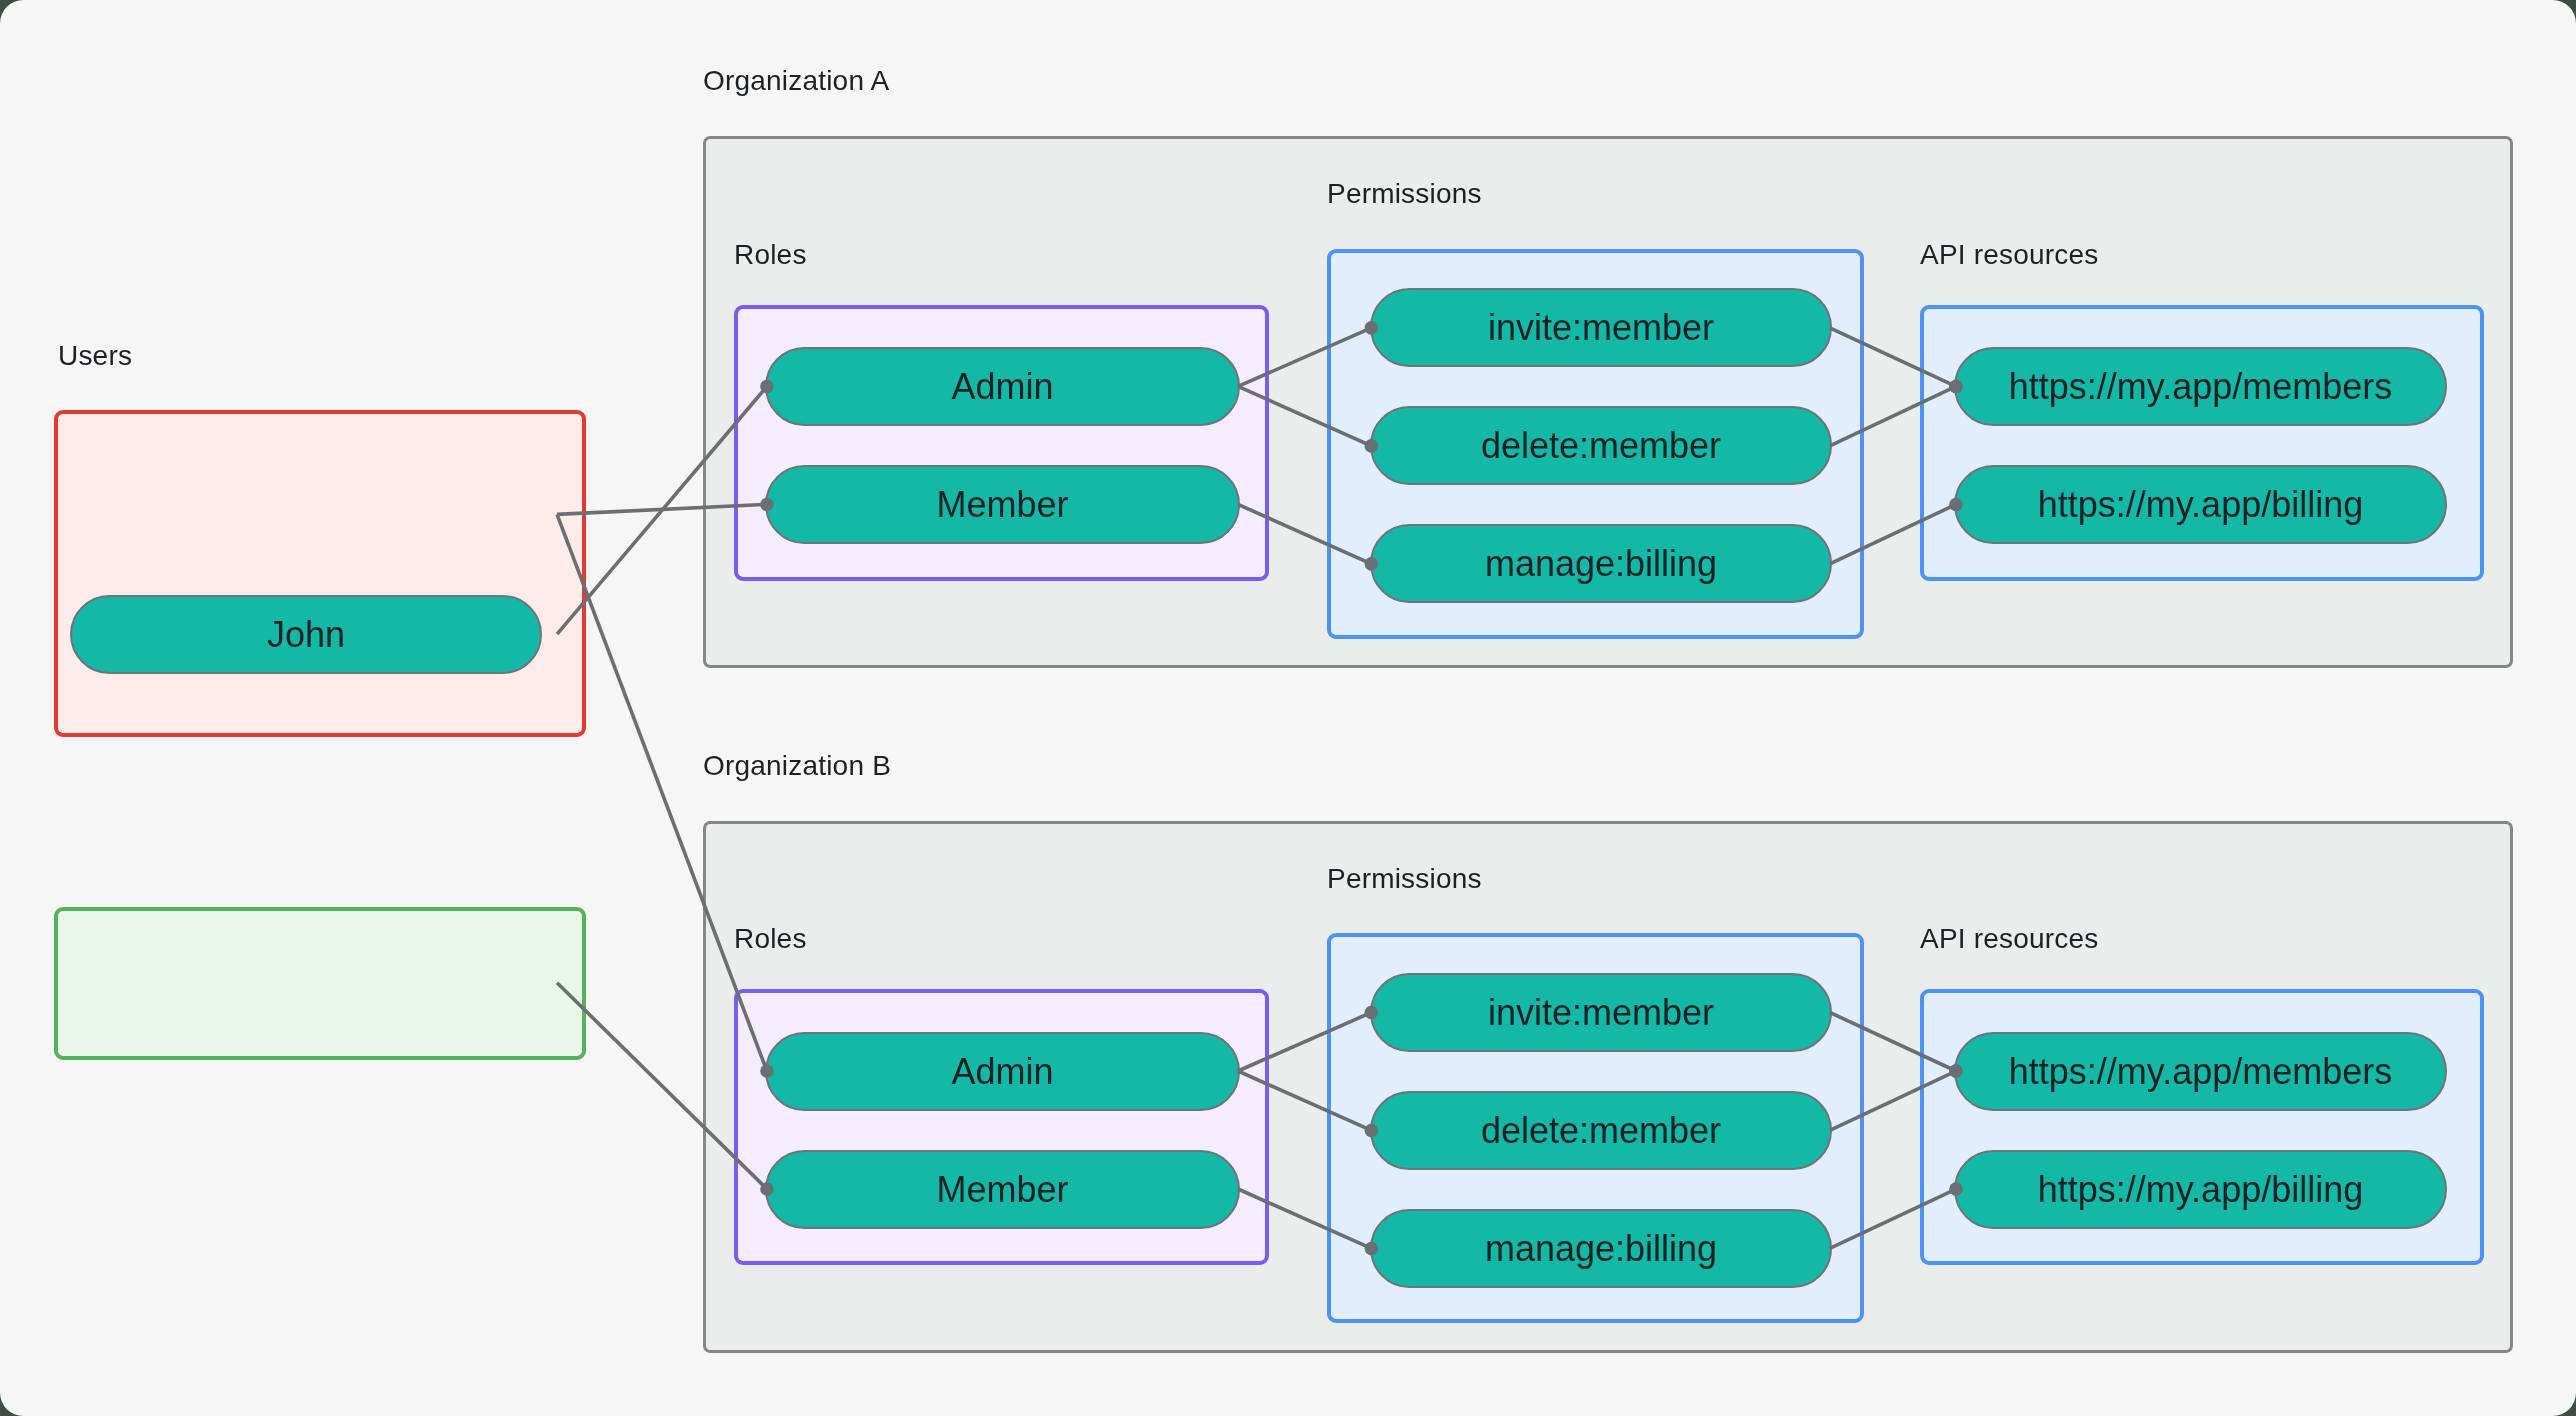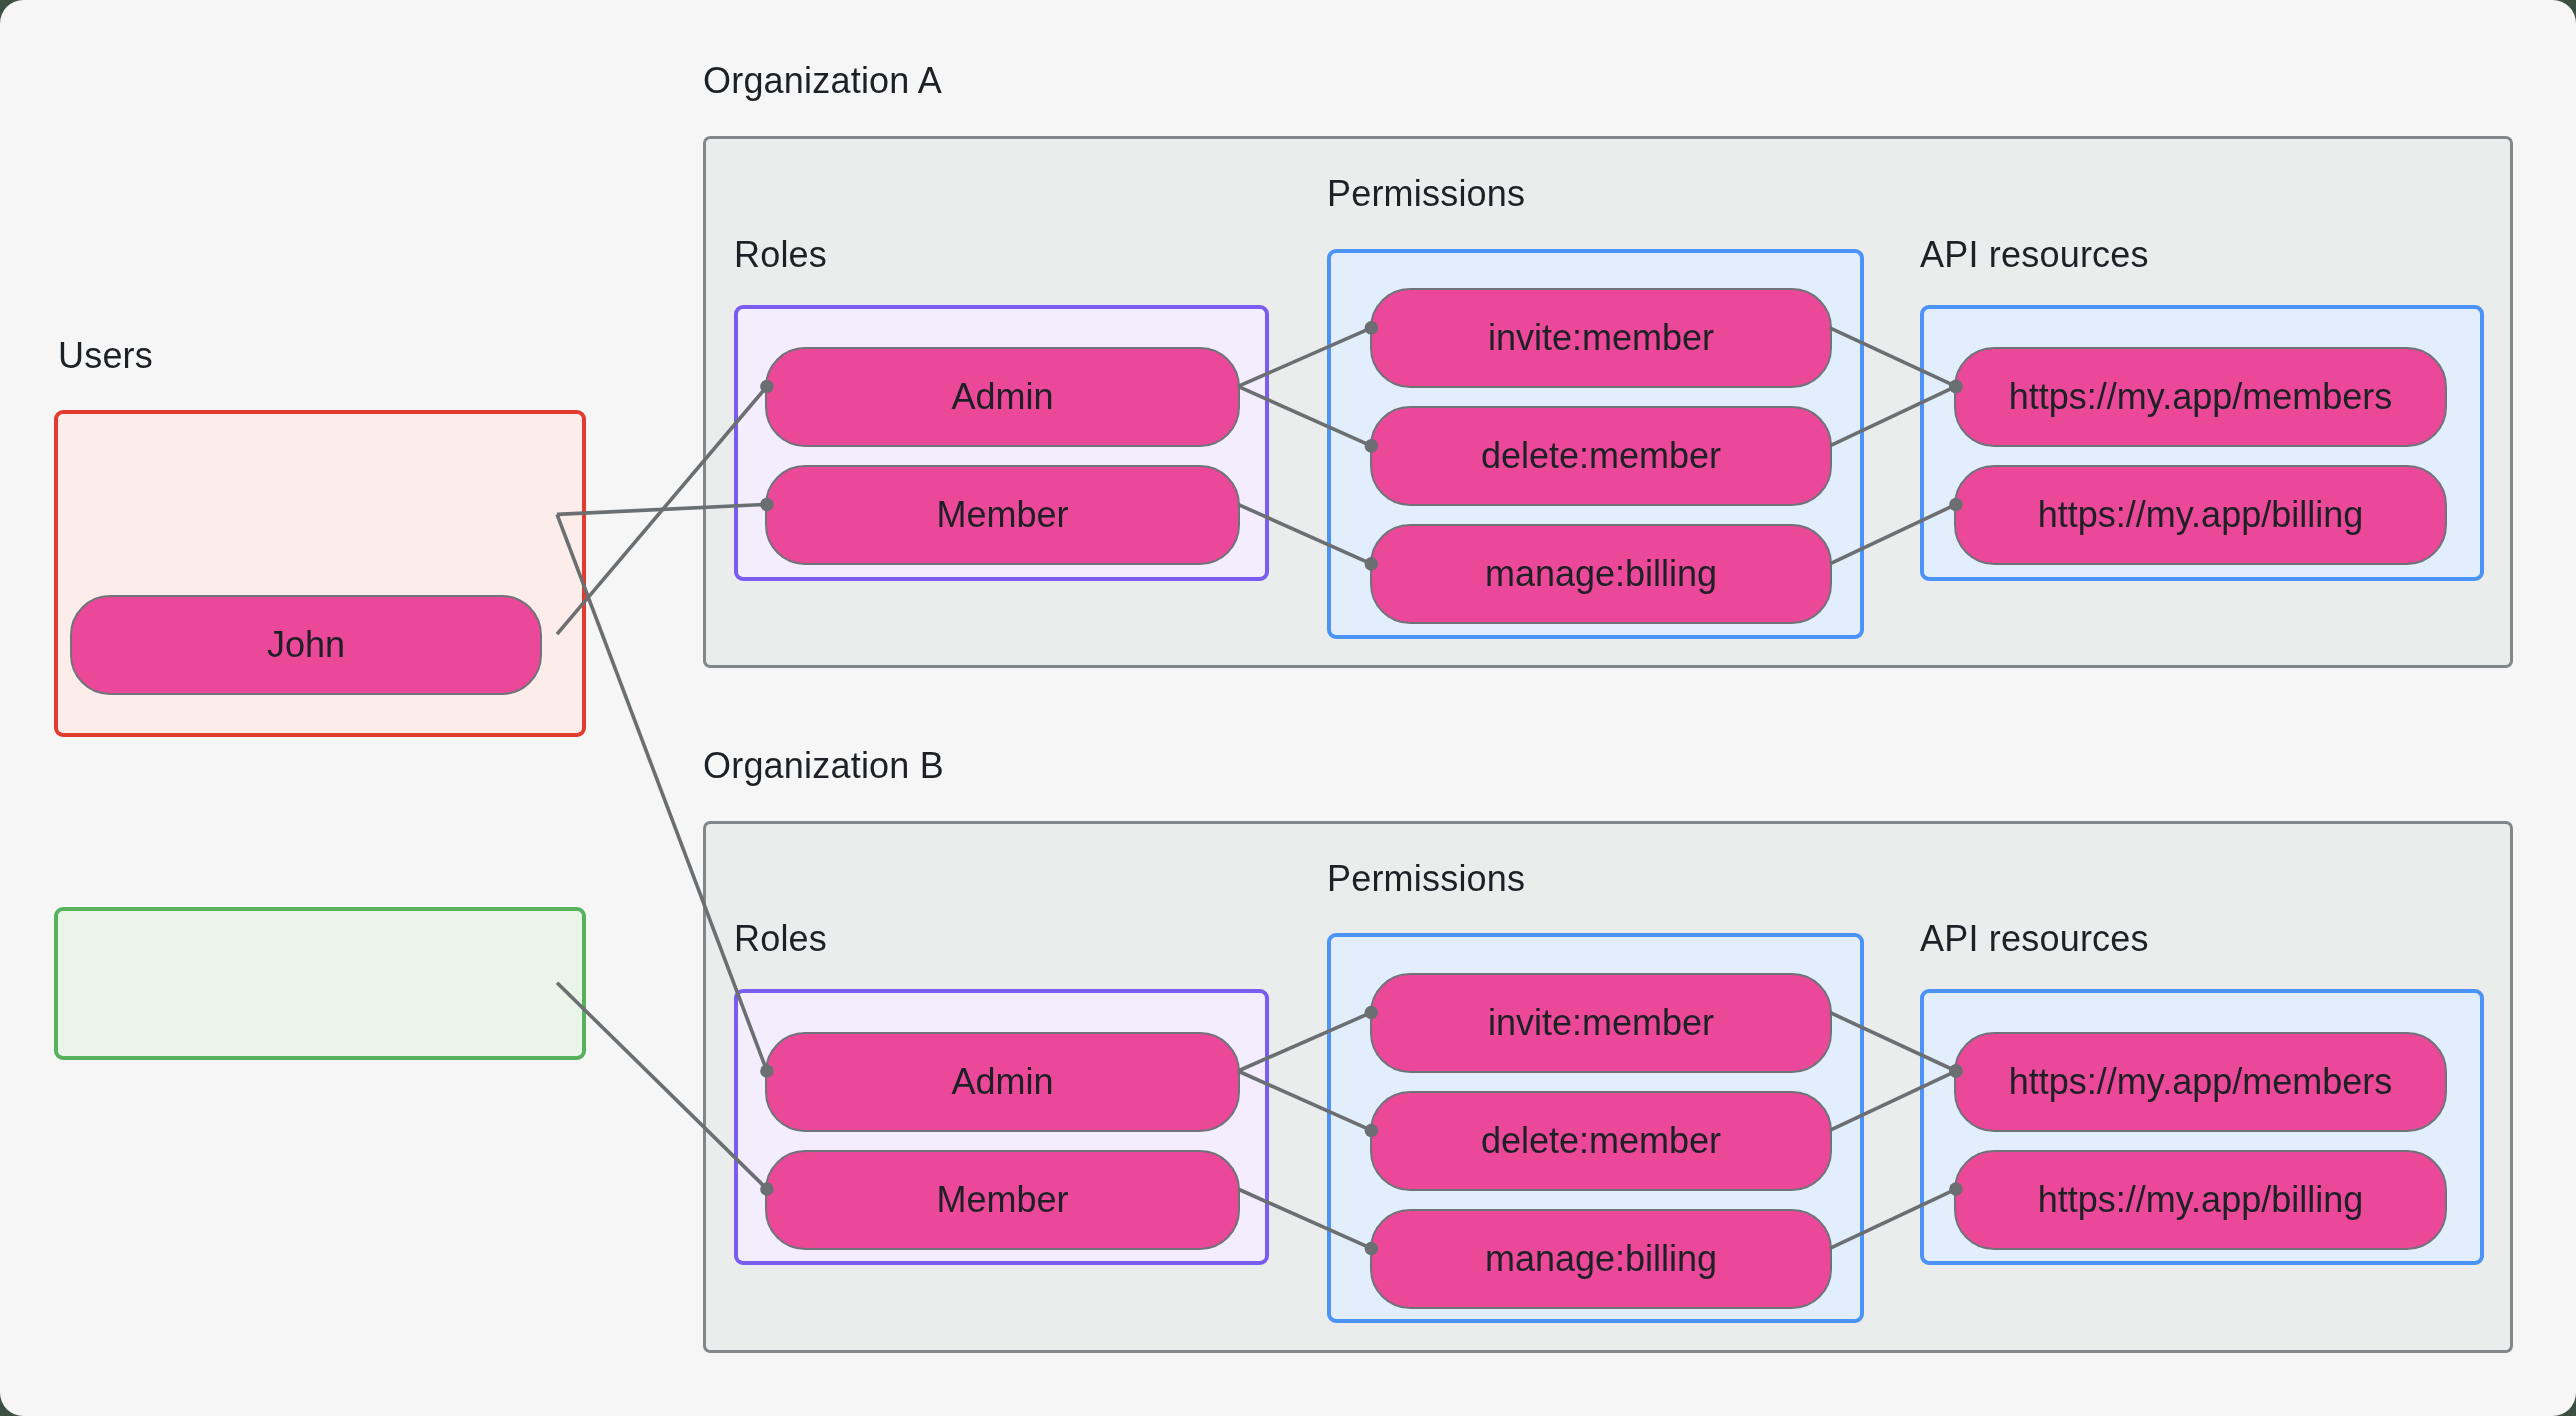--- a/index.html
+++ b/index.html
@@ -10,35 +10,35 @@
   }
   .stage{position:relative;width:2576px;height:1416px;}
   .page{
     position:absolute;inset:0;
     background:#f5f6f5;
     border-radius:23.4px;
     overflow:hidden;
   }
   .group-label{
     position:absolute;
-    font-size:36px;line-height:47px;
+    font-size:28px;line-height:47px;
     color:#1d2125;
     white-space:nowrap;
     letter-spacing:0.2px;
   }
   .box{position:absolute;box-sizing:border-box;}
   .users-box{background:#fcecea;border:4.5px solid #e23b30;border-radius:9px;}
   .m2m-box{background:#e9f5e9;border:4.5px solid #57b25c;border-radius:9px;}
   .org-box{background:#ebedec;border:3.6px solid #84878a;border-radius:7.2px;}
   .roles-box{background:#f3edfd;border:4.5px solid #7a5cf0;border-radius:9px;}
   .blue-box{background:#e2eefc;border:4.5px solid #4b93f7;border-radius:9px;}
   .pill{
     position:absolute;box-sizing:border-box;
-    height:100px;border-radius:40px;
-    background:#ec4899;border:2.7px solid #70747a;
+    height:79px;border-radius:40px;
+    background:#14b8a6;border:2.7px solid #70747a;
     display:flex;align-items:center;justify-content:center;
     font-size:36px;color:#1d2125;
     white-space:nowrap;
     z-index:5;
   }
   #edge-layer{
     position:absolute;left:0;top:0;
     width:2576px;height:1416px;
     pointer-events:none;
     z-index:8;

